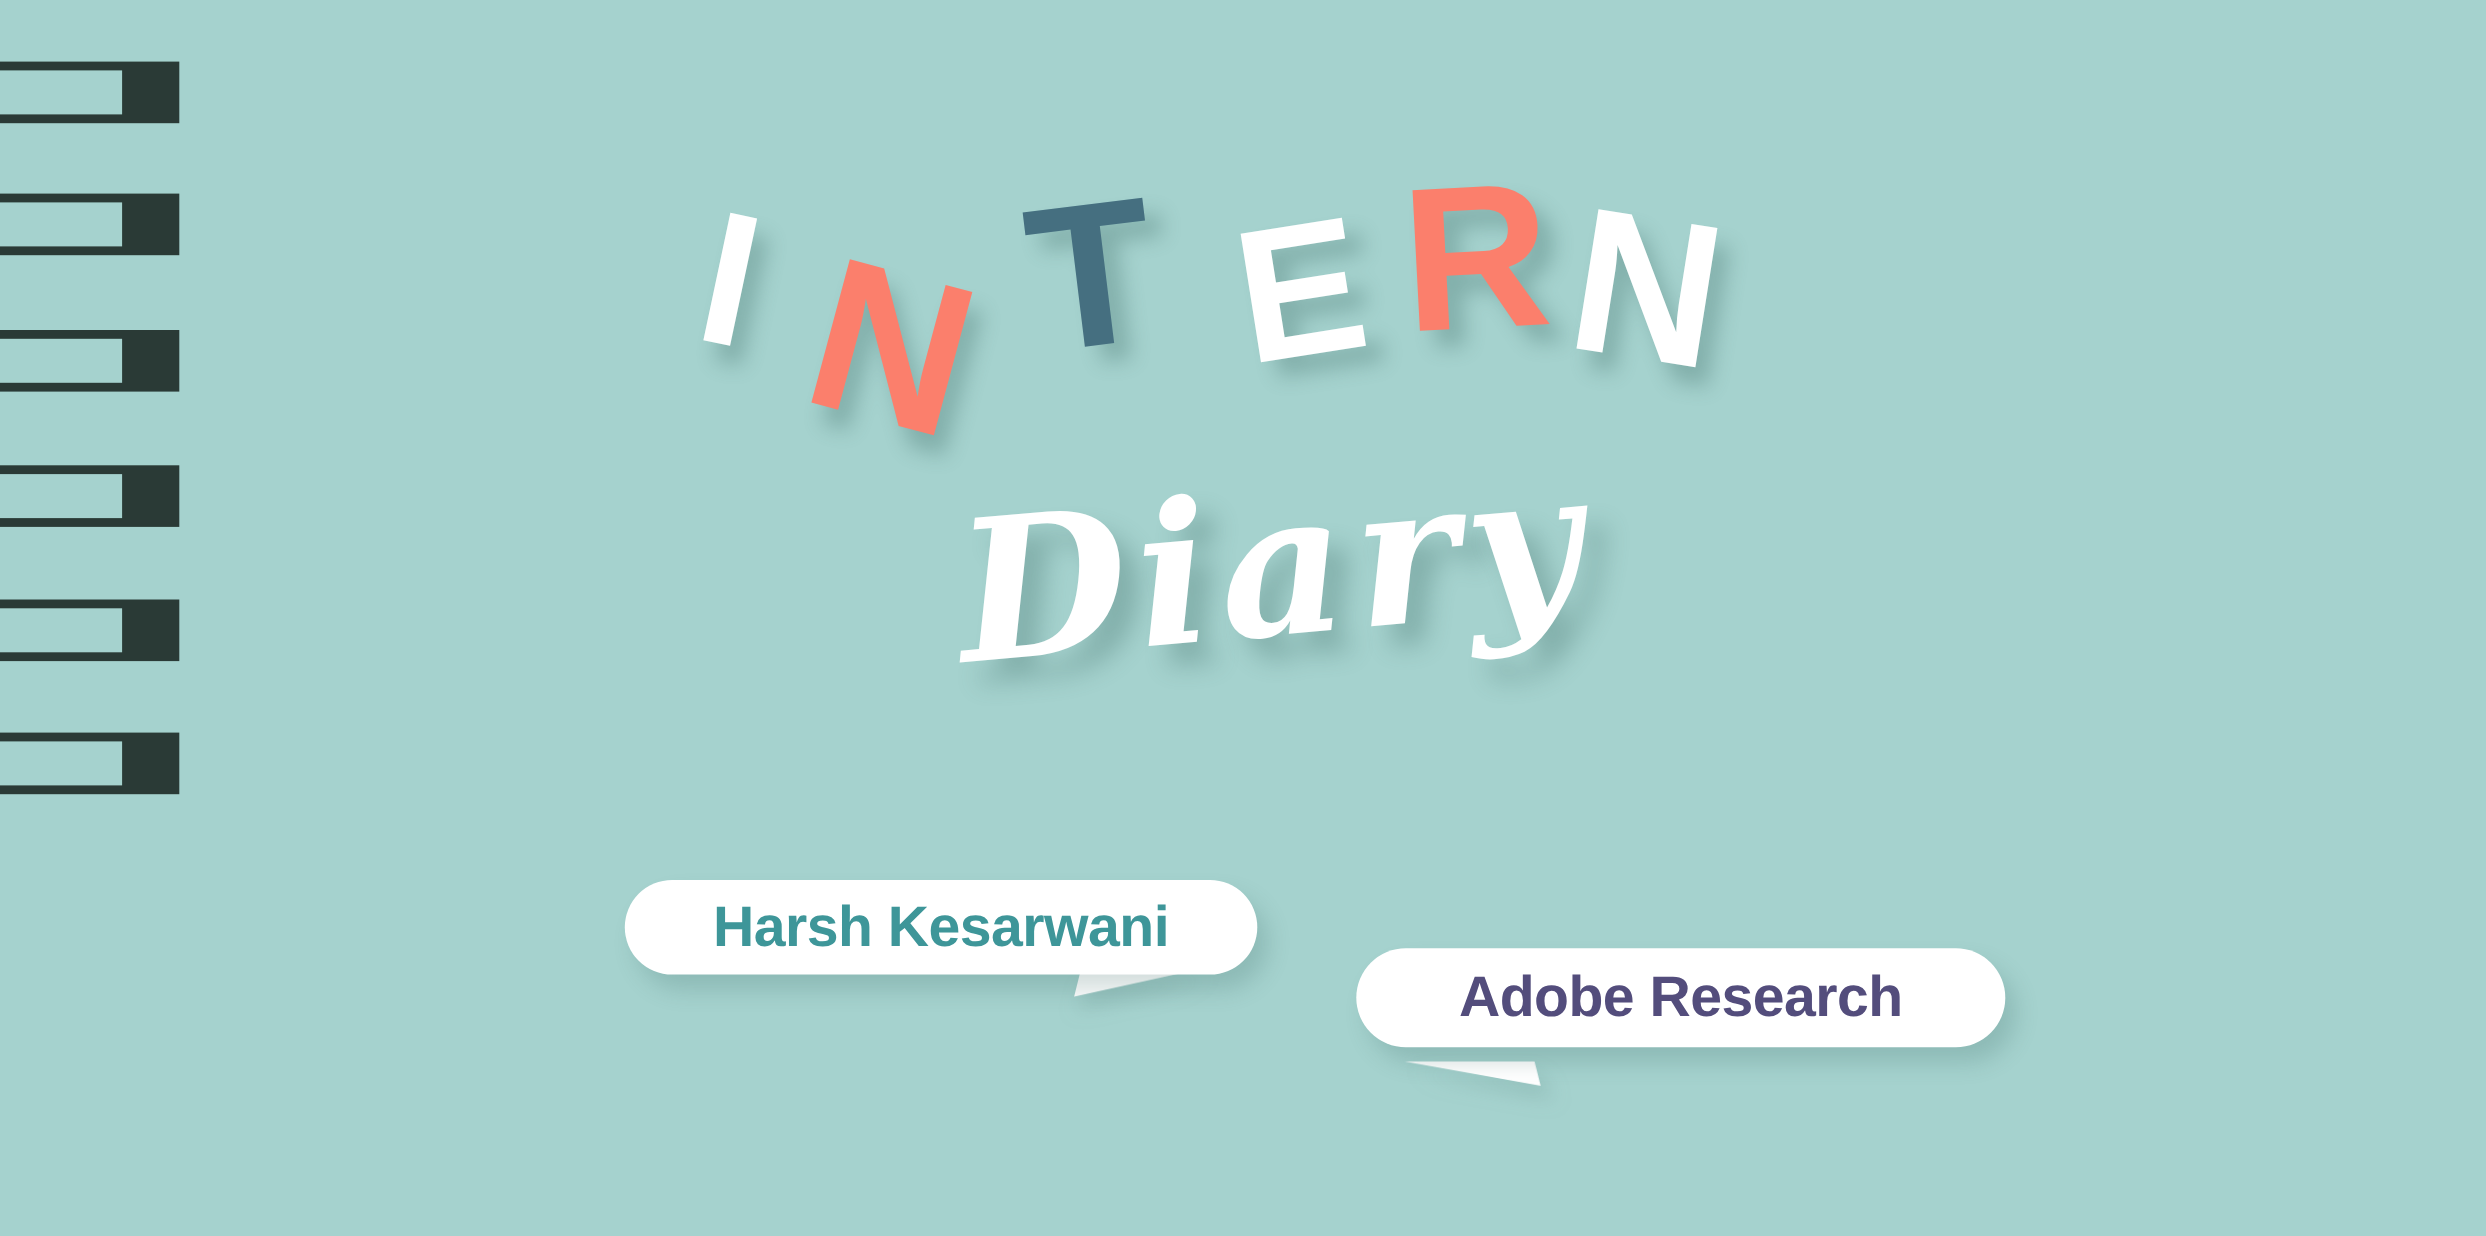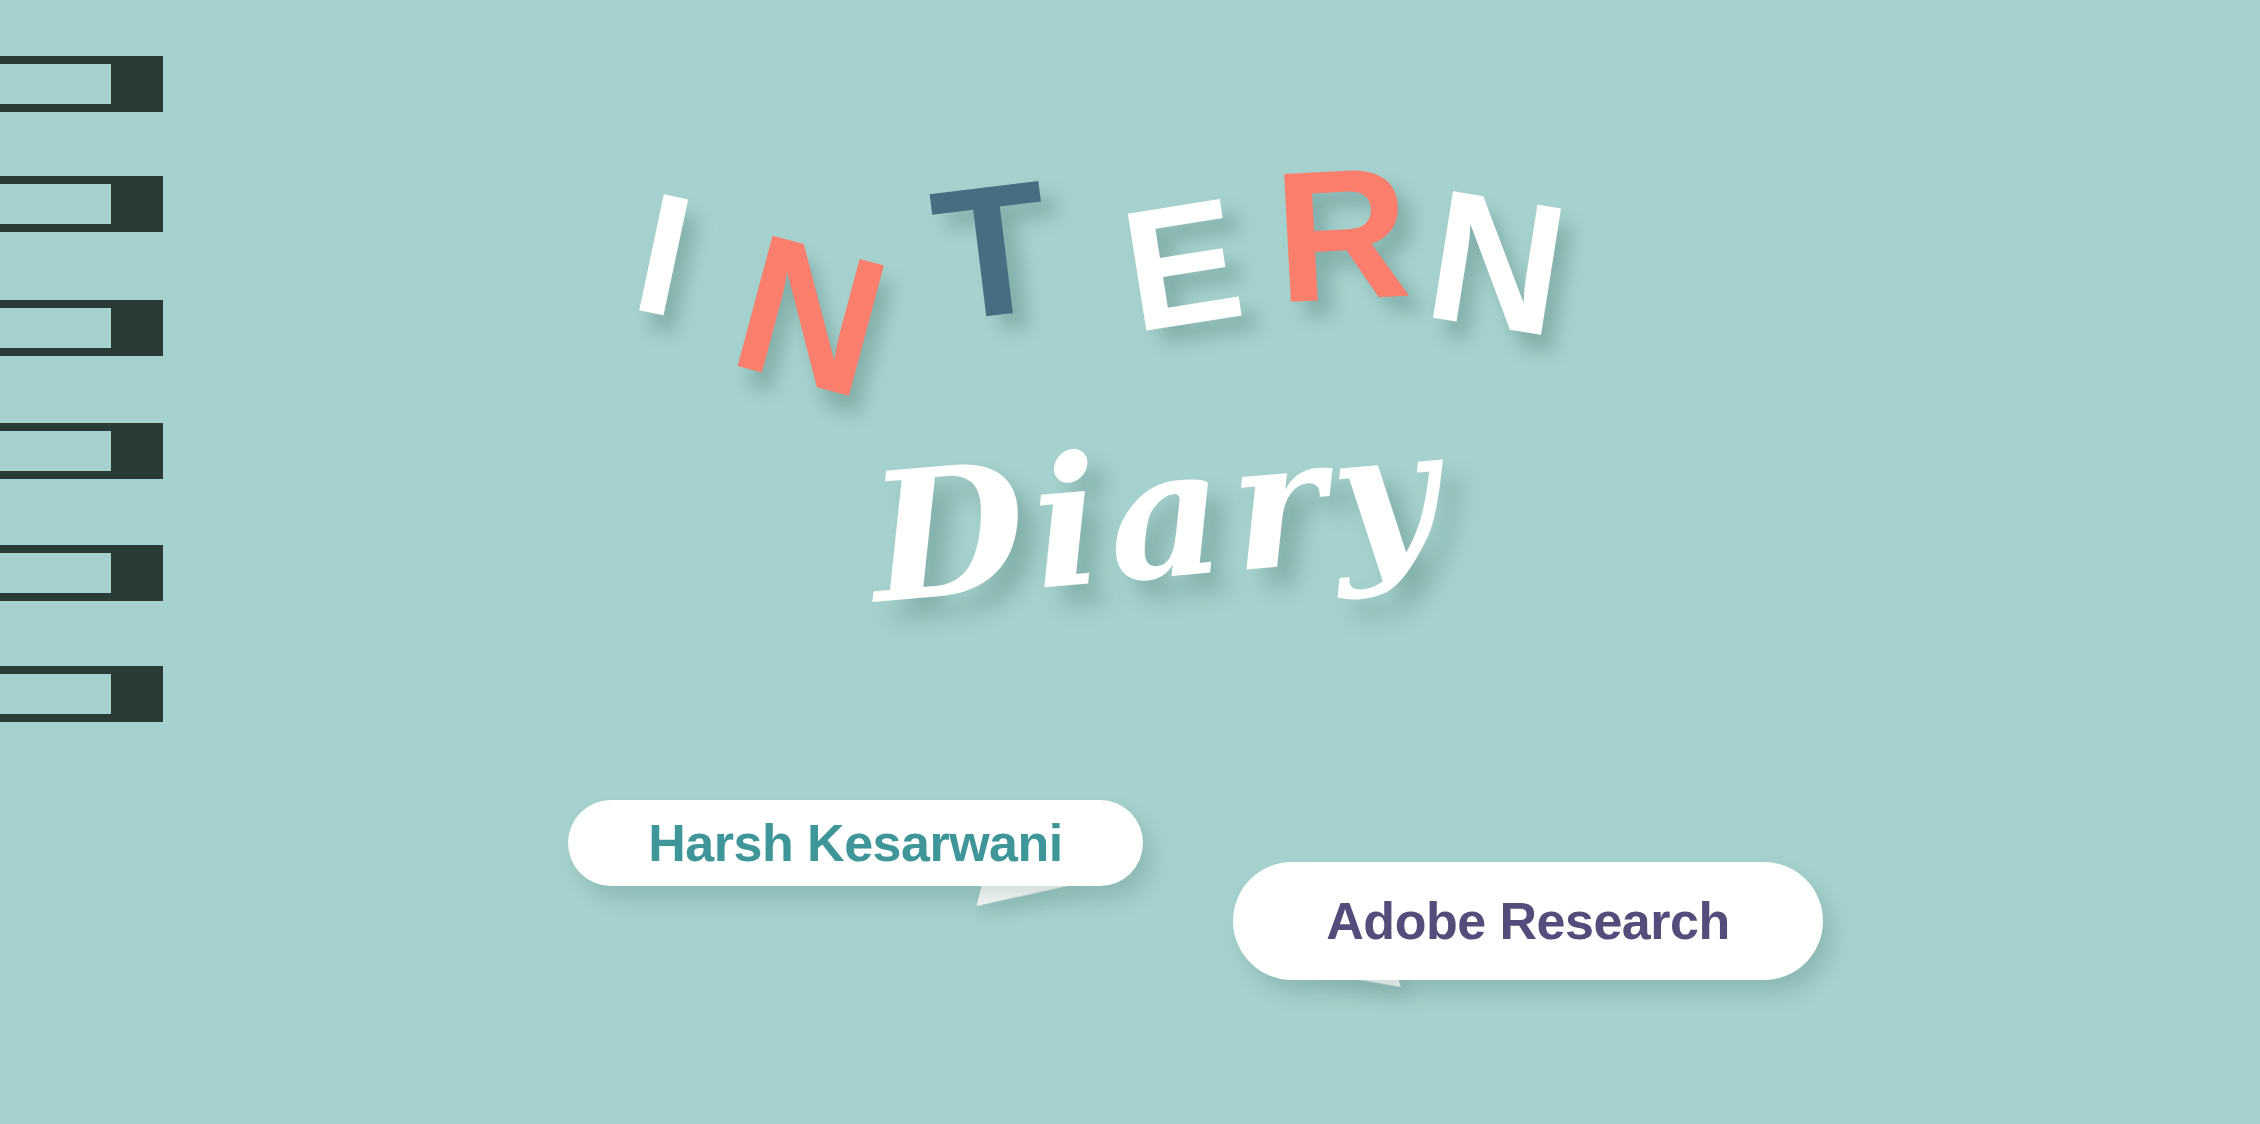--- a/index.html
+++ b/index.html
@@ -116,21 +116,21 @@
     border-right: 112px solid transparent;
     border-bottom: 78px solid transparent;
     transform: skewX(-14deg);
     filter: drop-shadow(8px 12px 10px rgba(60,105,100,0.18));
   }
 
   .bubble-org {
     left: 1233px;
     top: 862px;
     width: 590px;
-    height: 118px;
+    height: 90px;
   }
   .bubble-org .bubble-label {
     font-size: 52px;
     color: #534D7C;
     letter-spacing: -0.5px;
   }
   .tail-org {
     left: 1290px;
     top: 965px;
     border-right: 0 solid transparent;

